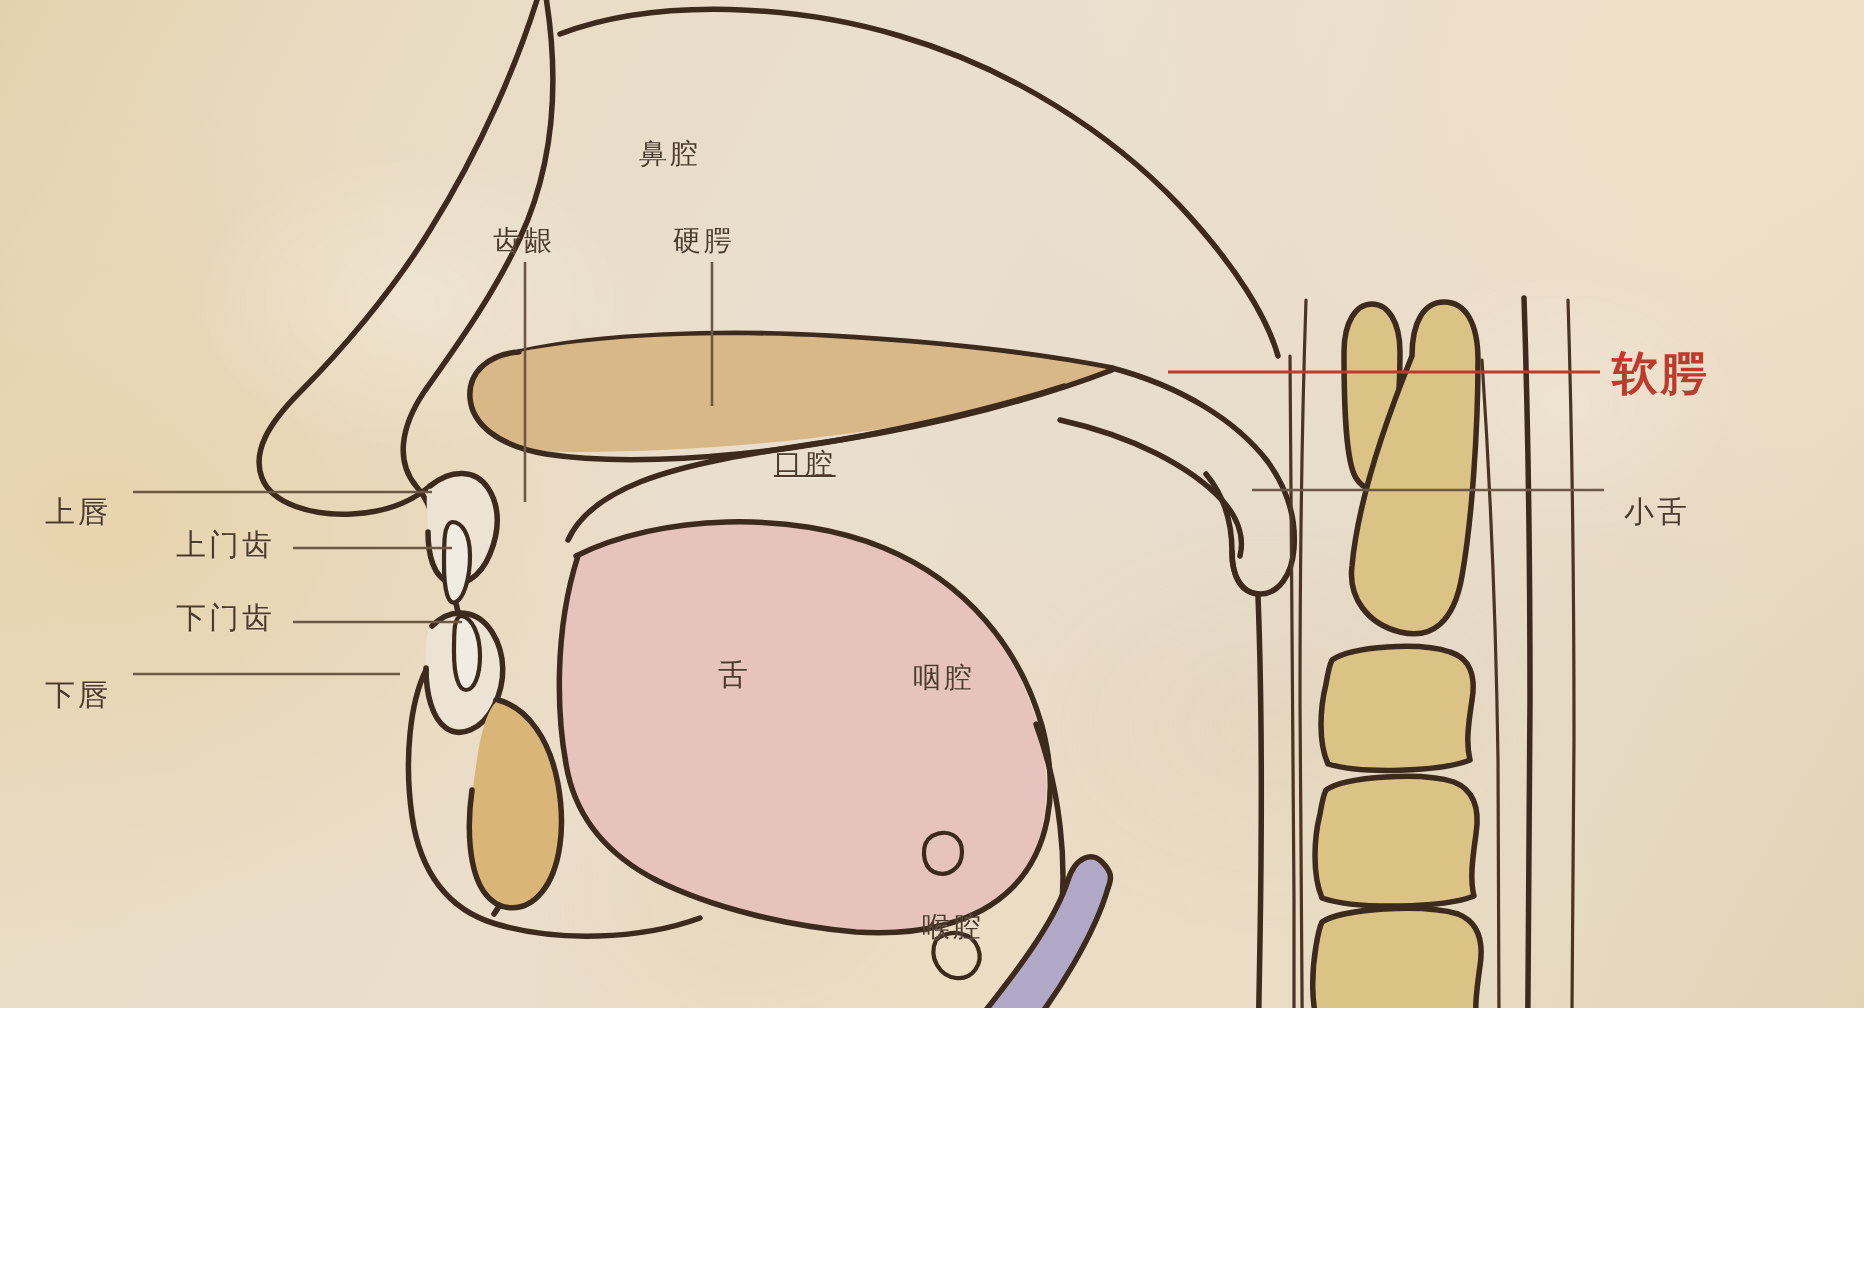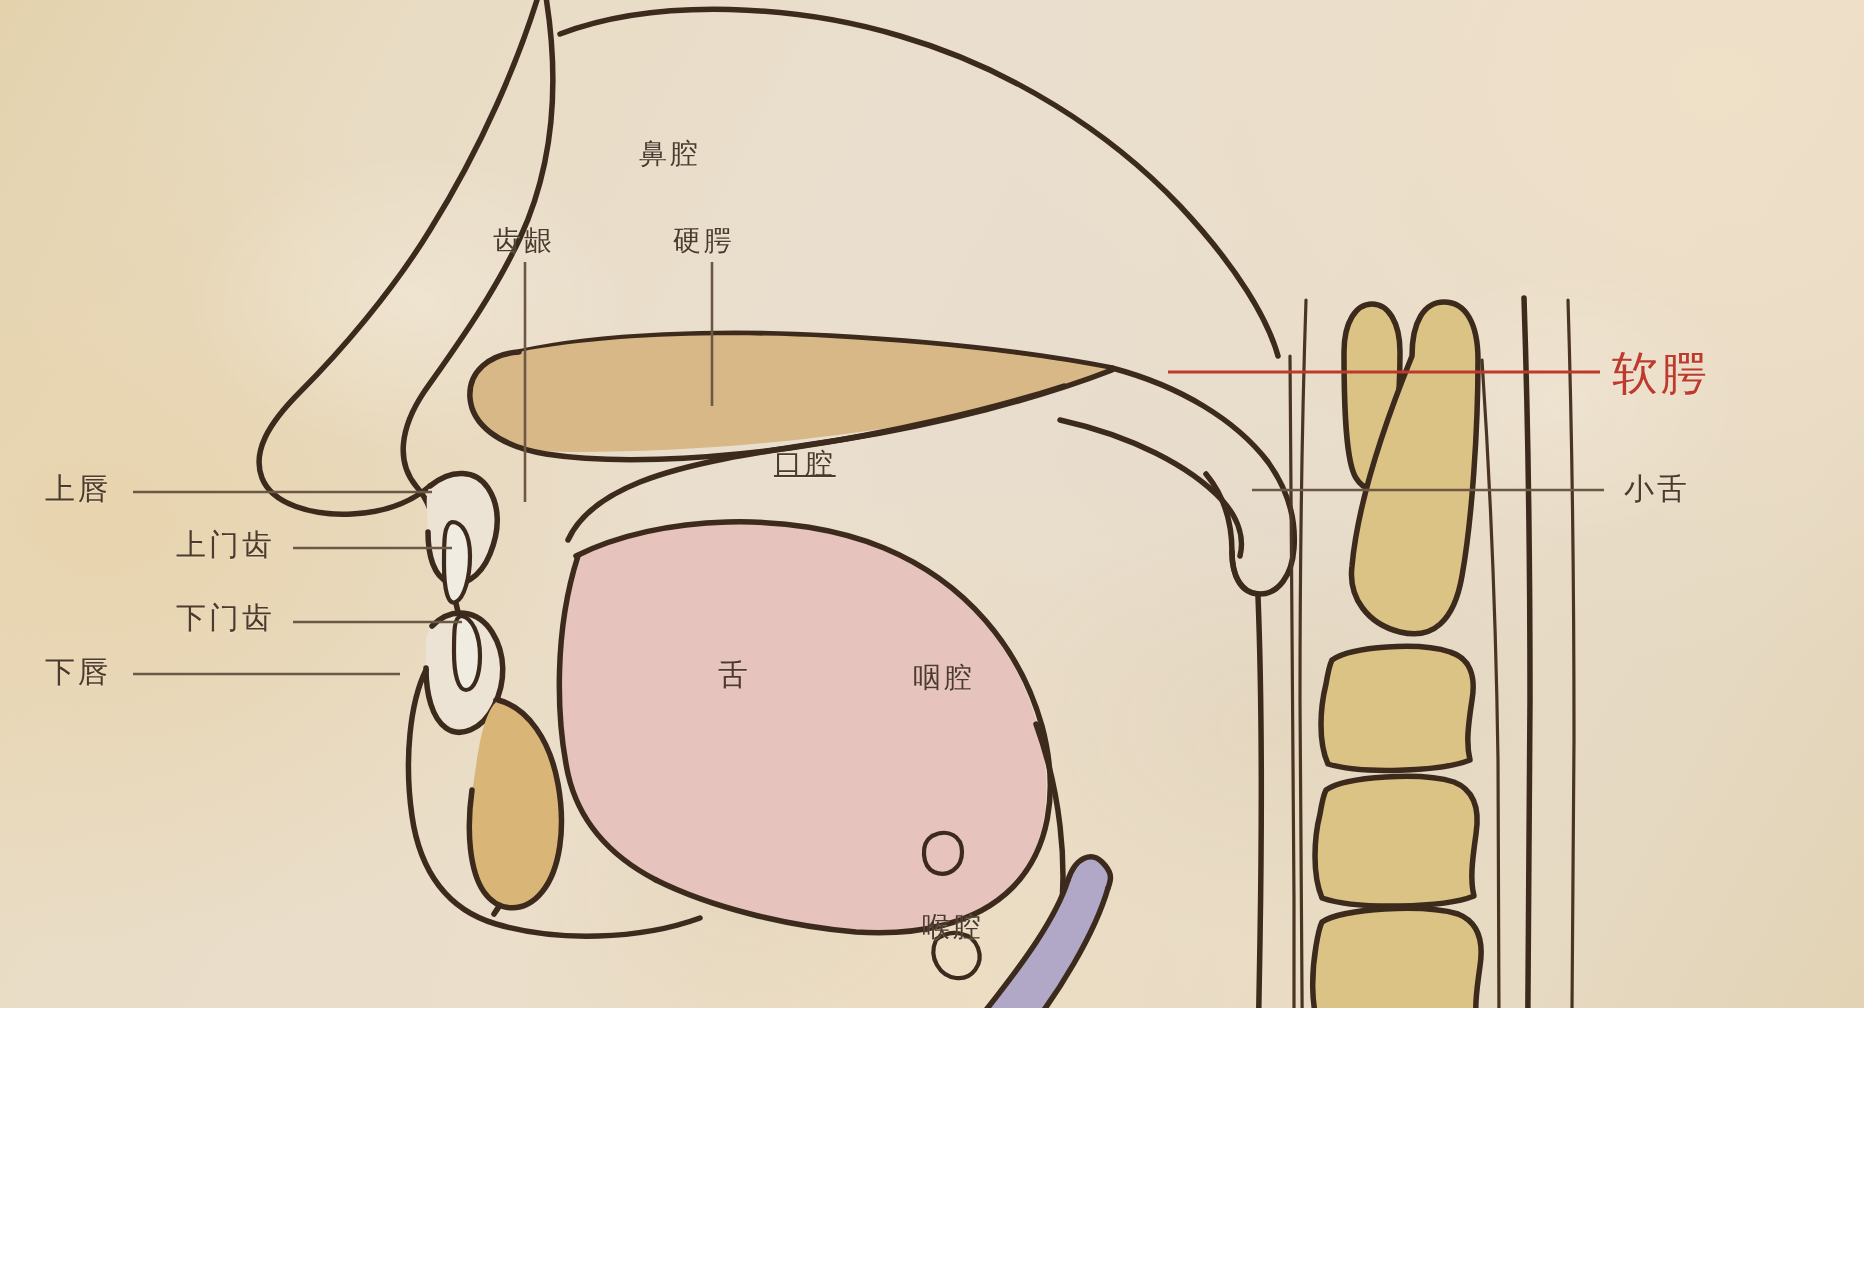--- a/index.html
+++ b/index.html
@@ -30,26 +30,26 @@
   .lbl{
     position:absolute;
     color:#4c3a2c;
     letter-spacing:.10em;
     white-space:nowrap;
     line-height:1;
     text-shadow:0 1px 0 rgba(255,255,255,.30);
   }
   .lbl.sm{font-size:30px;}
   .lbl.md{font-size:28px;}
-  .lbl.lg{font-size:30px;}
+  .lbl.lg{font-size:30px;margin-top:23px;}
   .lbl.big{font-size:30px;}
   .lbl.accent{
     color:#bd3a2c;
     font-size:46px;
-    font-weight:400;
+    font-weight:700;
     letter-spacing:.06em;
     text-shadow:0 1px 0 rgba(255,255,255,.35);
   }
 </style>
 </head>
 <body>
 
 <div id="stage">
   <div id="grain"></div>
 

